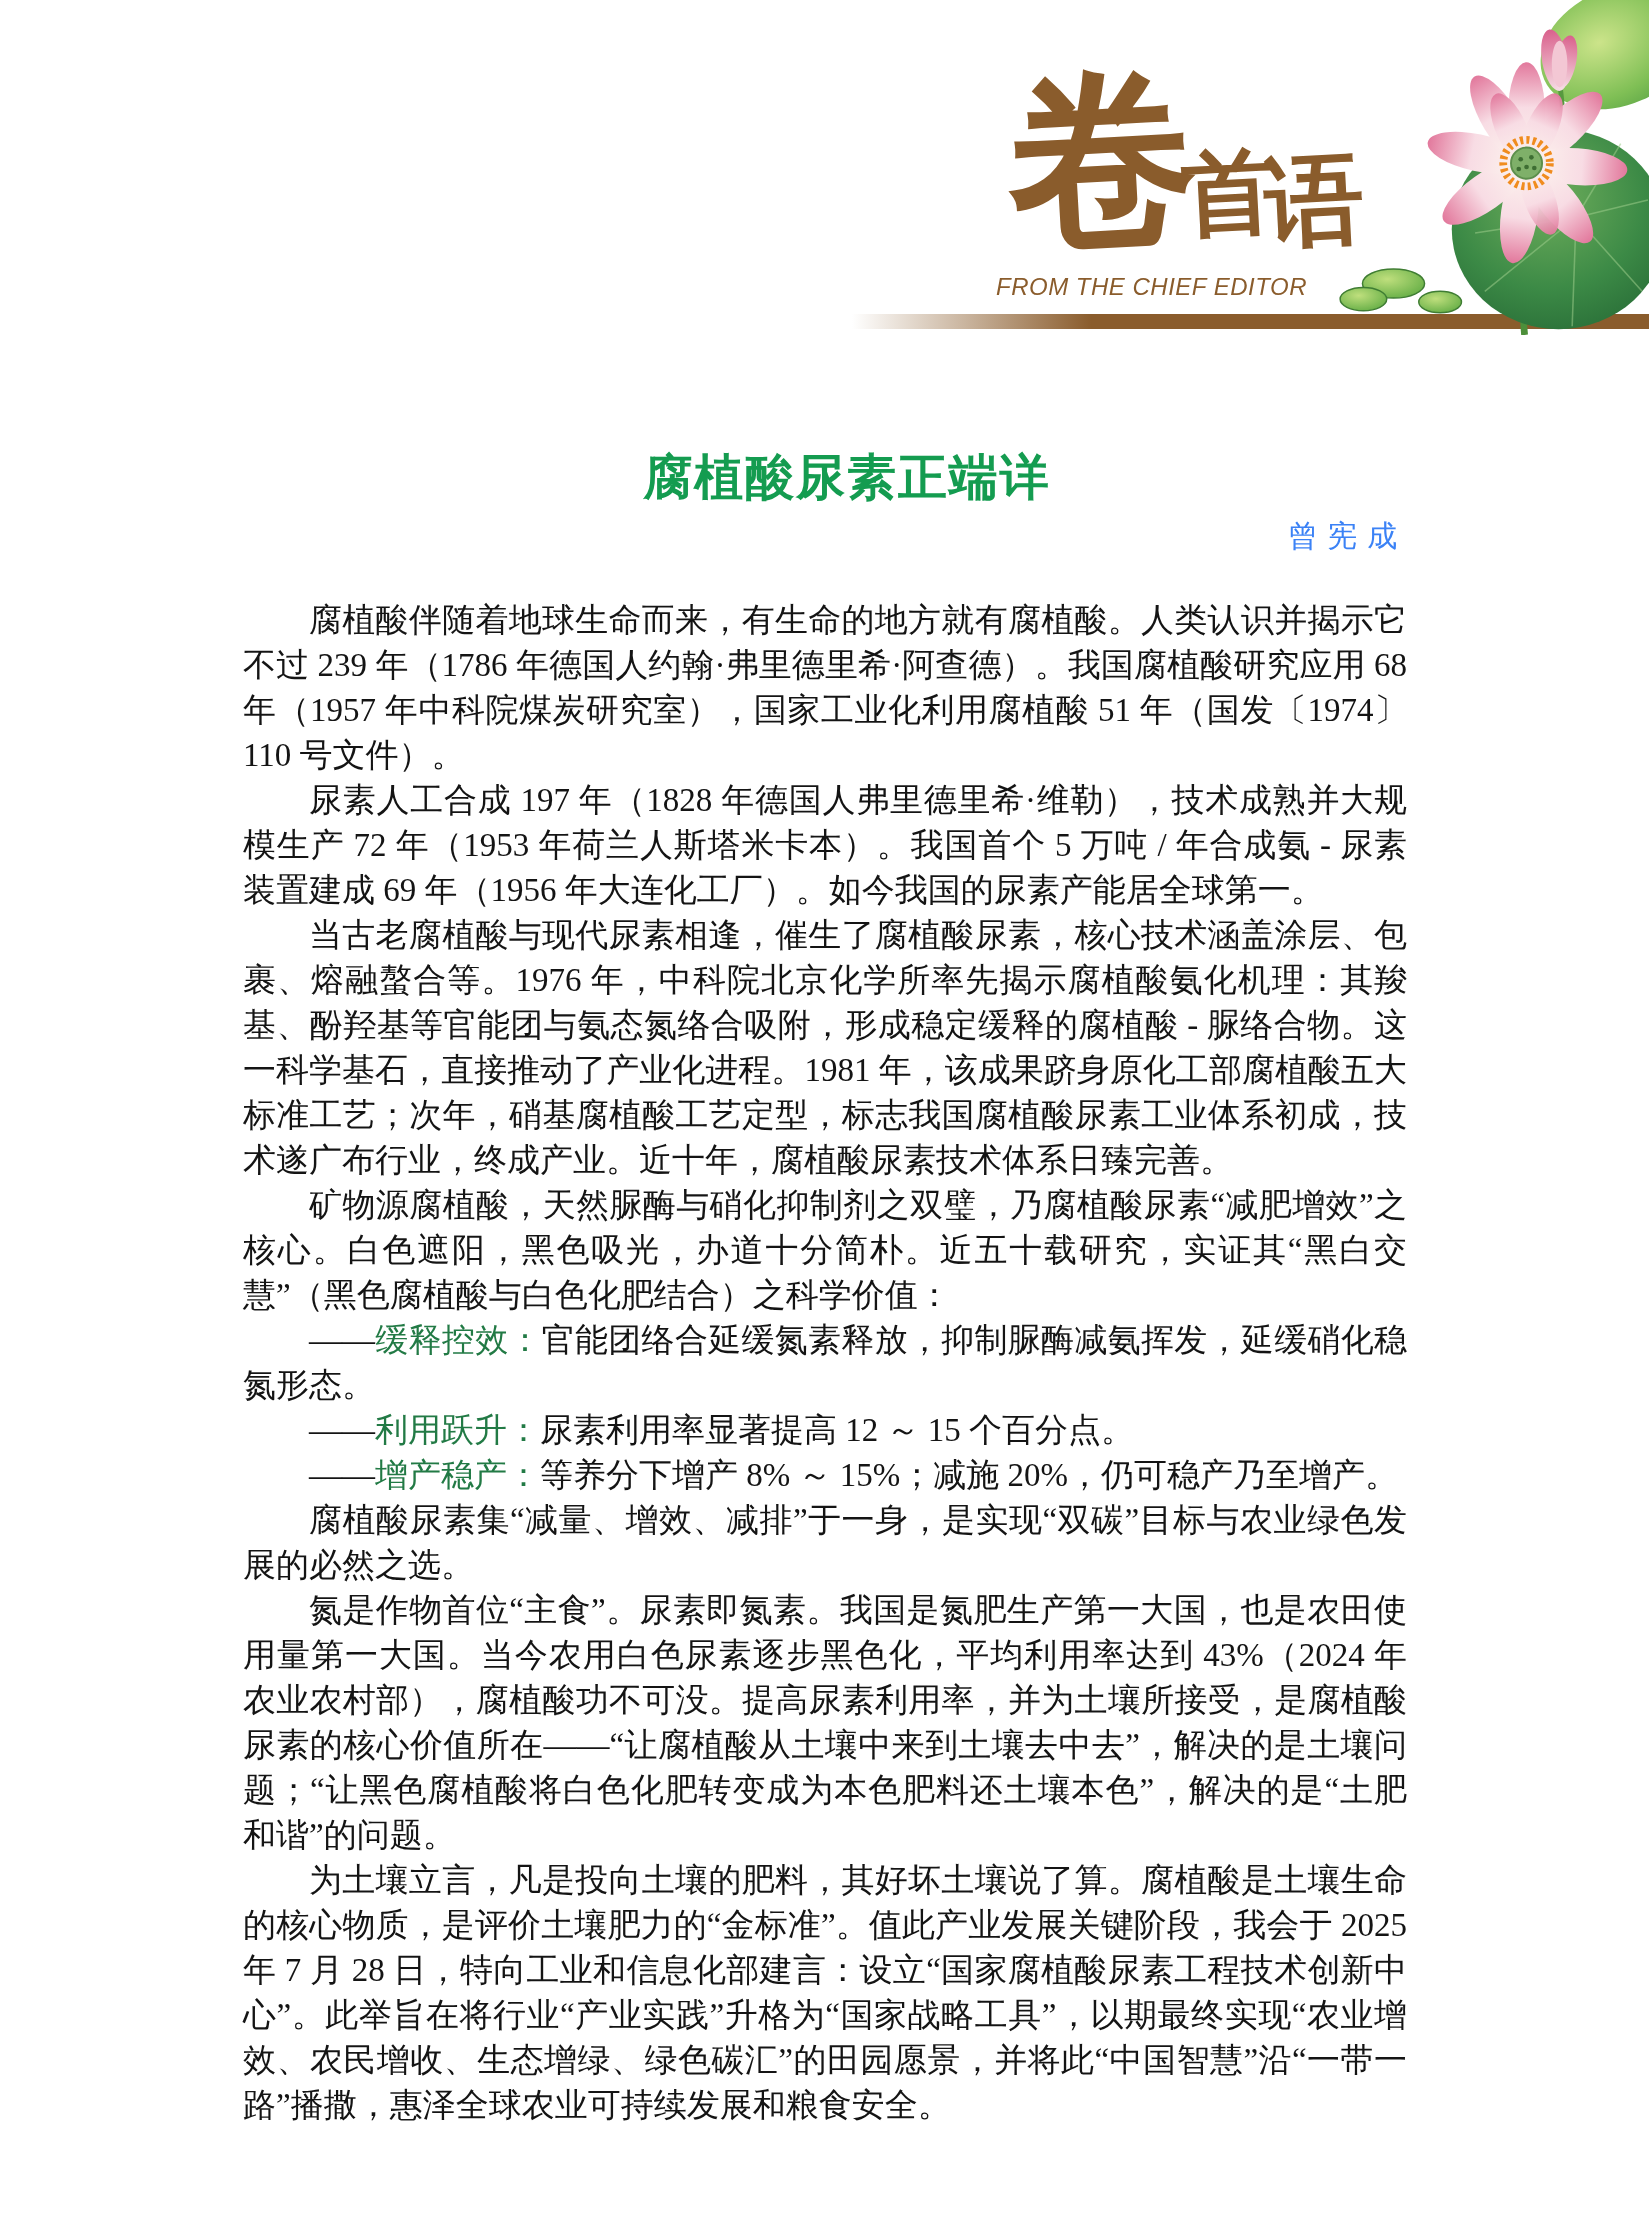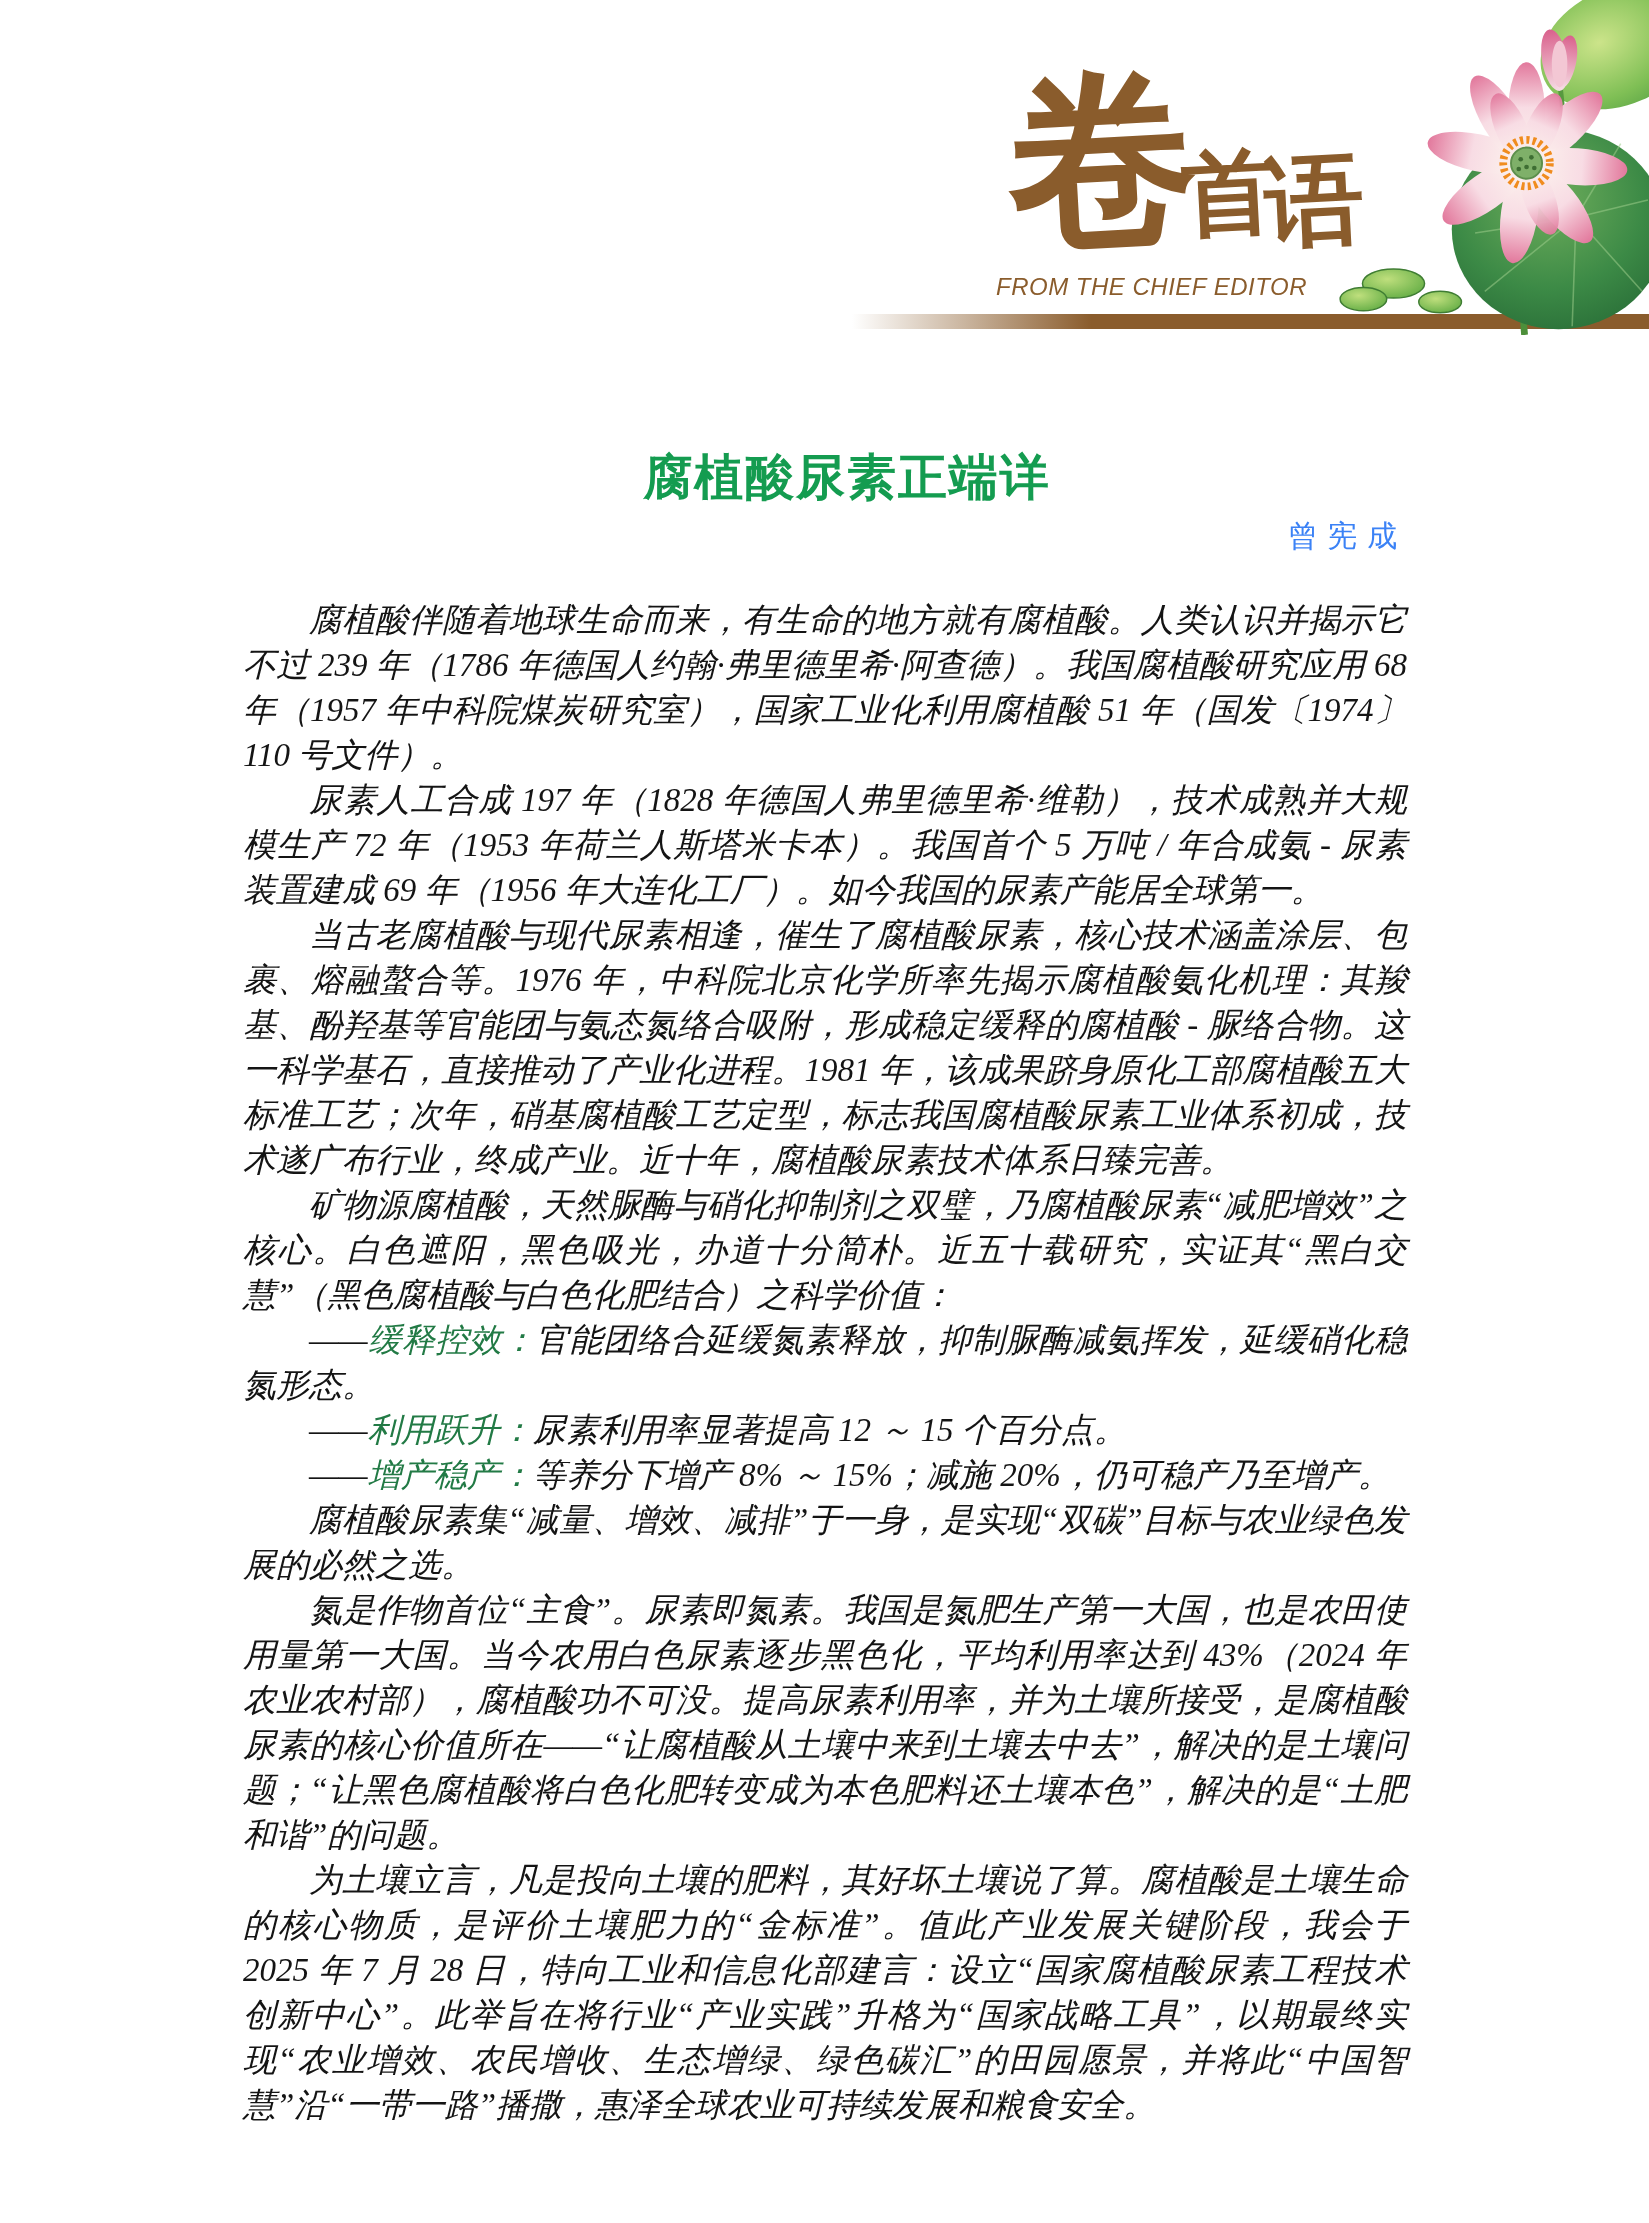--- a/index.html
+++ b/index.html
@@ -62,21 +62,21 @@
     text-align:right;
     font-size:30px; line-height:39px;
     letter-spacing:9.7px;
     color:#3b82f6;
   }
   .body-wrap {
     position:absolute; left:243px; top:598px; width:1164px;
     font-size:33px; line-height:45px;
     text-align:justify;
   }
-  .body-p { margin:0; text-indent:66px;font-style:italic; }
+  .body-p { margin:0; text-indent:66px; }
   .dash     { color:#141414; }
   .em-label { color:var(--label-green,#227a45); }
   .em-text  { color:#141414; }
 </style>
 </head>
 <body>
 
 <div class="page">
 
   <div class="calli calli-juan">卷</div>

